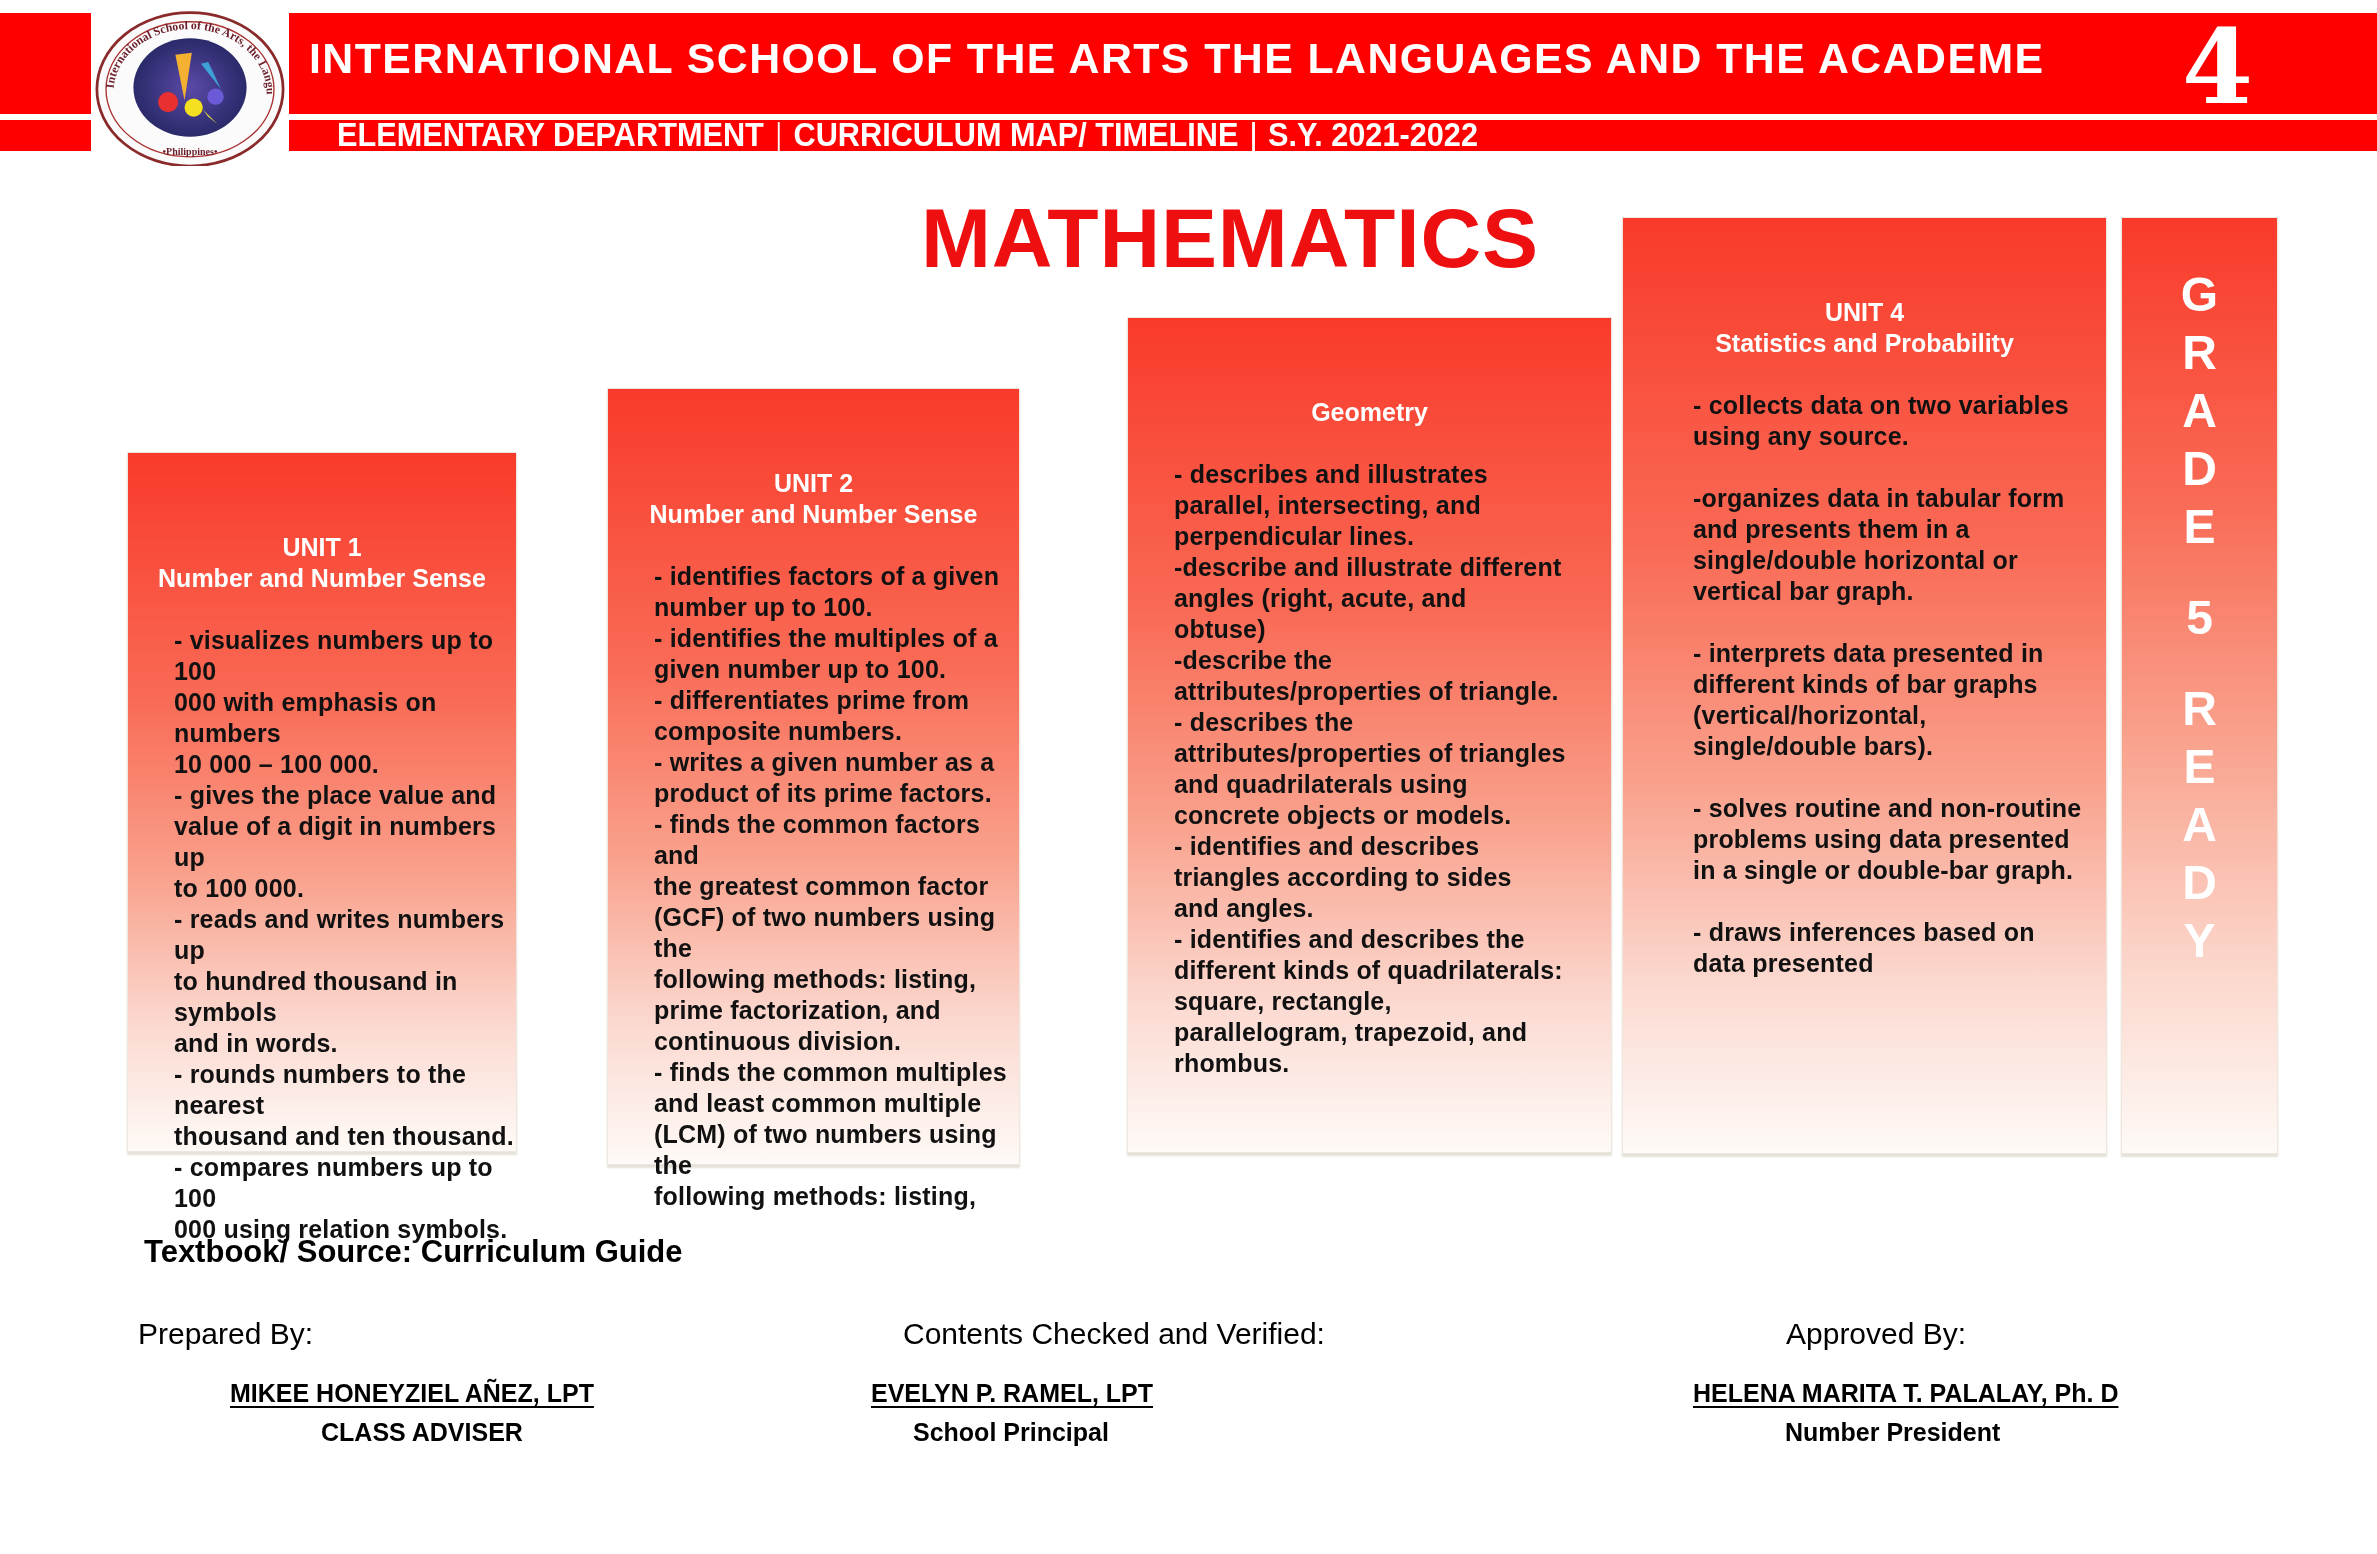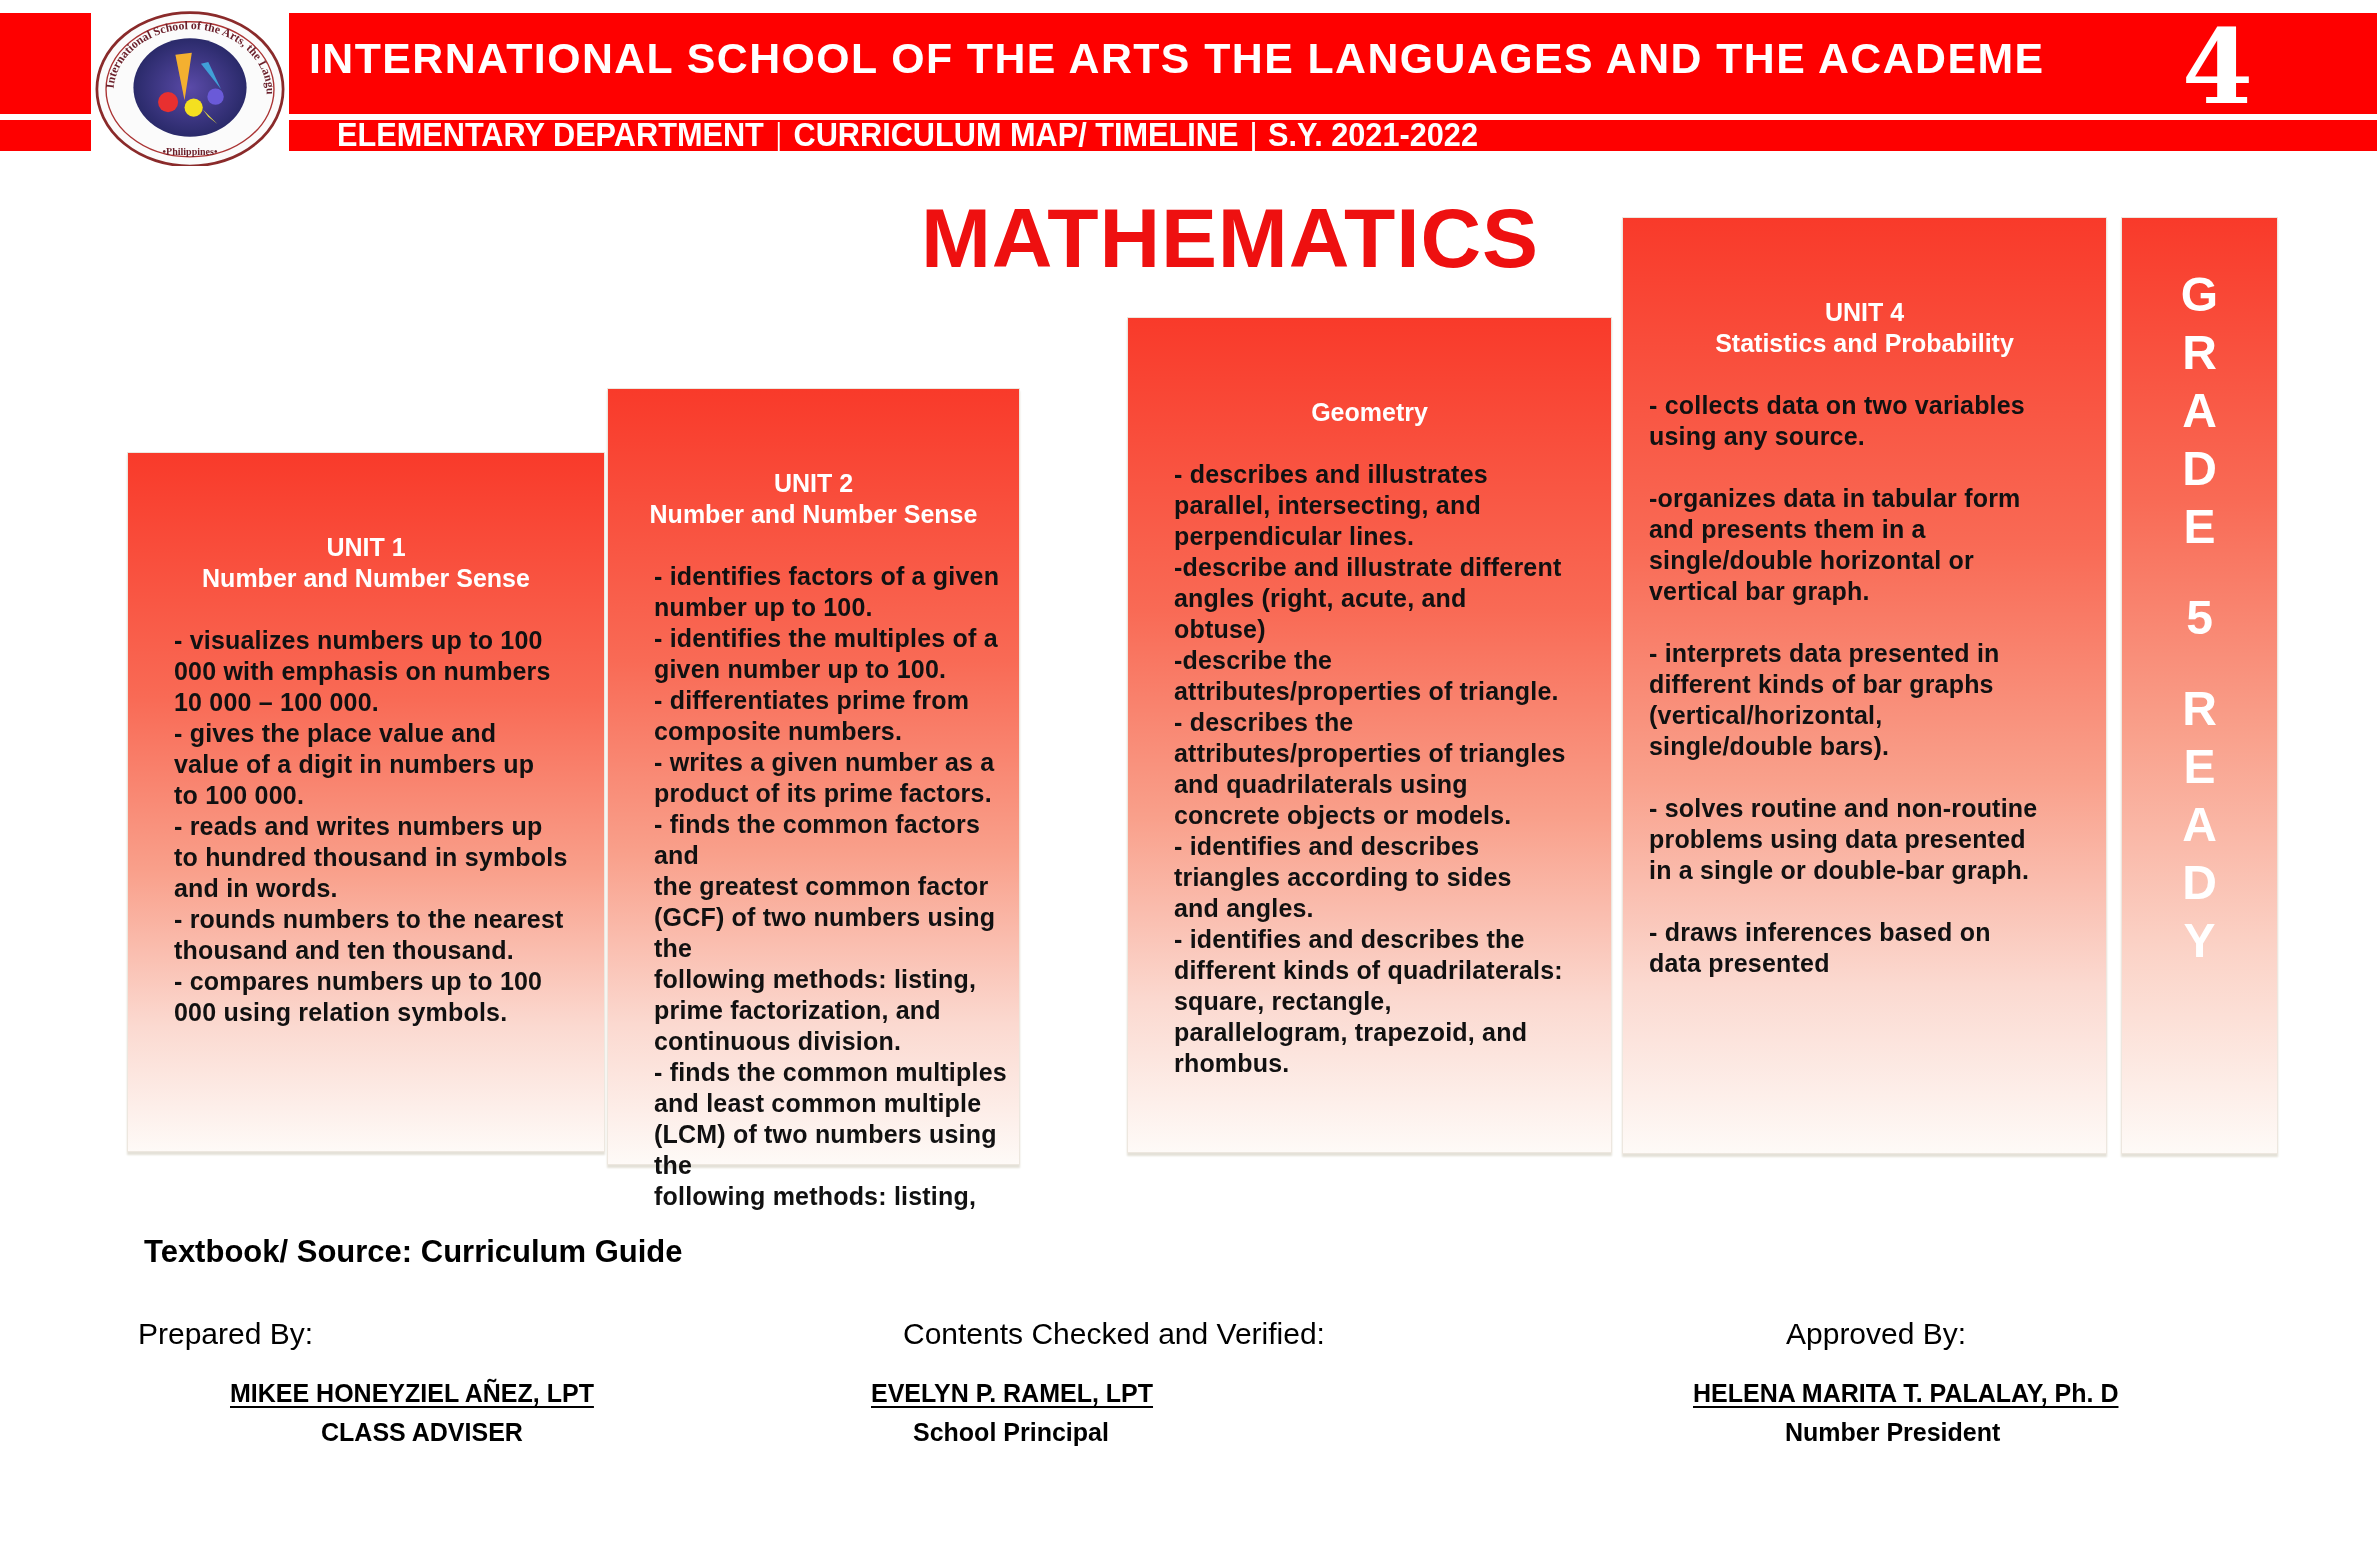--- a/index.html
+++ b/index.html
@@ -27,28 +27,28 @@
   .page-title { position:absolute; left:0; width:2460px; top:183px; text-align:center; font-size:84px;
                 font-weight:bold; color:#ee1010; letter-spacing:0.9px; line-height:110px; }
 
   
   .unit { position:absolute; box-sizing:border-box;
           background:linear-gradient(to bottom,#f93a2a 0%,#f96a55 35%,#f9a08b 60%,#fbd9d0 82%,#fefaf7 100%);
           border:1.8px solid #ede7df; box-shadow:0 2.7px 1.8px #e4e1d8; }
   .unit-head { text-align:center; color:#fff; font-weight:bold; font-size:25px; line-height:31px; }
   .unit-body { color:#111; font-weight:bold; font-size:25px; line-height:31px; white-space:pre-line;
                letter-spacing:0.2px; }
-  #unit1 { left:127px; top:452px; width:478px; height:700px; }
+  #unit1 { left:127px; top:452px; width:390px; height:700px; }
   #unit2 { left:607px; top:388px; width:413px; height:777px; }
   #unit3 { left:1127px; top:317px; width:485px; height:836px; }
   #unit4 { left:1622px; top:217px; width:485px; height:937px; }
   #unit1 .unit-head { margin-top:79px; } #unit1 .unit-body { margin:31px 0 0 46px; }
   #unit2 .unit-head { margin-top:79px; } #unit2 .unit-body { margin:31px 0 0 46px; }
   #unit3 .unit-head { margin-top:79px; } #unit3 .unit-body { margin:31px 0 0 46px; }
-  #unit4 .unit-head { margin-top:79px; } #unit4 .unit-body { margin:31px 0 0 26px; }
+  #unit4 .unit-head { margin-top:79px; } #unit4 .unit-body { margin:31px 0 0 70px; }
 
   .grade-ribbon { position:absolute; left:2121px; top:217px; width:157px; height:937px; box-sizing:border-box;
                   background:linear-gradient(to bottom,#f93a2a 0%,#f96a55 30%,#f9a08b 55%,#fbd2c6 78%,#fefaf7 100%);
                   border:1.8px solid #ede7df; box-shadow:0 2.7px 1.8px #e4e1d8; }
   .ribbon-letters { position:absolute; left:0; width:100%; top:48px; text-align:center; color:#fff;
                     font-weight:bold; font-size:48px; line-height:58px; font-family:"Liberation Sans", sans-serif; }
   .ribbon-letters span { display:block; }
   .ribbon-letters .gap { height:33px; }
 
   

